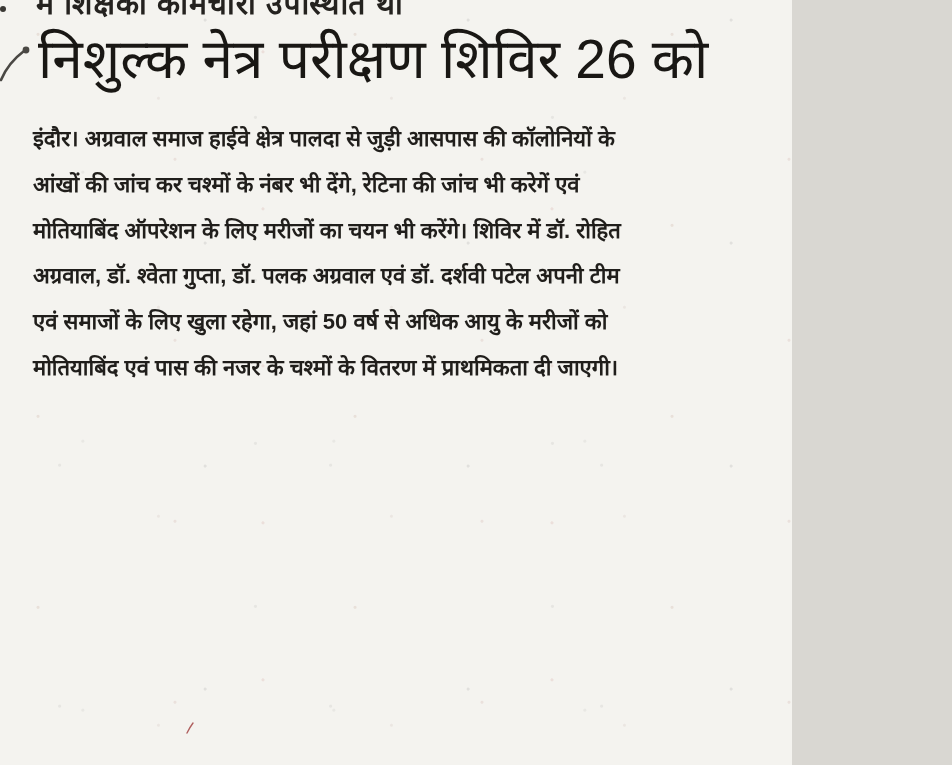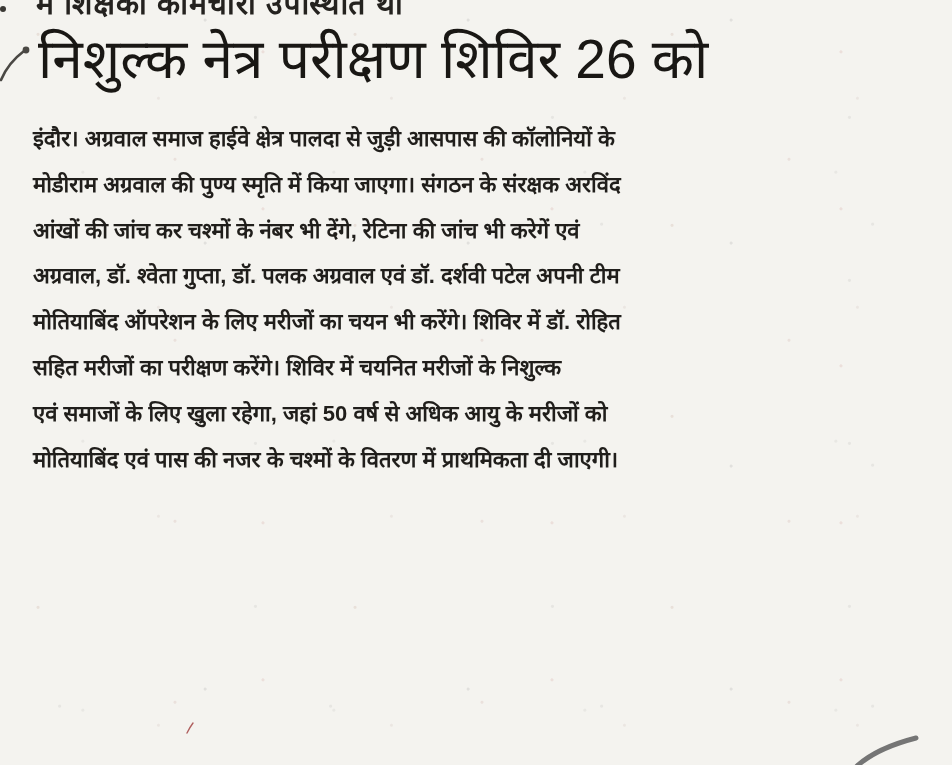--- a/index.html
+++ b/index.html
@@ -3,37 +3,38 @@
 <meta charset="utf-8">
 <style>
   html, body {
     margin: 0;
     padding: 0;
     background: #d9d7d2;
     font-family: "Liberation Sans", "DejaVu Sans", sans-serif;
   }
   .page {
     position: relative;
-    width: 952px;
+    width: 760px;
     height: 765px;
     overflow: hidden;
     background-color: #f4f3ef;
     
     background-image:
       radial-gradient(circle at 12% 18%, rgba(180,140,120,0.18) 0 1px, transparent 2px),
       radial-gradient(circle at 78% 9%,  rgba(150,150,150,0.20) 0 1px, transparent 2px),
       radial-gradient(circle at 91% 33%, rgba(190,120,110,0.16) 0 1px, transparent 2px),
       radial-gradient(circle at 33% 64%, rgba(160,160,160,0.14) 0 1px, transparent 2px),
       radial-gradient(circle at 57% 88%, rgba(180,130,120,0.16) 0 1px, transparent 2px),
       radial-gradient(circle at 22% 93%, rgba(150,150,150,0.15) 0 1px, transparent 2px),
       radial-gradient(circle at 68% 47%, rgba(170,140,130,0.12) 0 1px, transparent 2px),
       radial-gradient(circle at 86% 72%, rgba(150,150,150,0.15) 0 1px, transparent 2px);
     background-size: 317px 191px, 263px 223px, 289px 157px, 251px 269px,
                      307px 181px, 271px 241px, 233px 209px, 297px 163px;
     color: #1d1b19;
+    padding-left: 32px;
   }
 
   
   .crop-top {
     position: absolute;
     top: 0; left: 36px;
     width: 880px;
     height: 19px;
     overflow: hidden;
   }
@@ -88,25 +89,23 @@
 <div class="page">
 
   <div class="crop-top">
     <span>में शिक्षकों कामचोरी उपस्थिति थी</span>
   </div>
 
   <h1 class="headline">निशुल्क नेत्र परीक्षण शिविर 26 को</h1>
 
   <div class="body-text">
     <div class="body-line">इंदौर। अग्रवाल समाज हाईवे क्षेत्र पालदा से जुड़ी आसपास की कॉलोनियों के</div>
-    <div class="body-line">मोडीराम अग्रवाल की पुण्य स्मृति में किया जाएगा। संगठन के संरक्षक अरविंद</div>
     <div class="body-line">आंखों की जांच कर चश्मों के नंबर भी देंगे, रेटिना की जांच भी करेगें एवं</div>
+    <div class="body-line">मोतियाबिंद ऑपरेशन के लिए मरीजों का चयन भी करेंगे। शिविर में डॉ. रोहित</div>
     <div class="body-line">अग्रवाल, डॉ. श्वेता गुप्ता, डॉ. पलक अग्रवाल एवं डॉ. दर्शवी पटेल अपनी टीम</div>
-    <div class="body-line">मोतियाबिंद ऑपरेशन के लिए मरीजों का चयन भी करेंगे। शिविर में डॉ. रोहित</div>
-    <div class="body-line">सहित मरीजों का परीक्षण करेंगे। शिविर में चयनित मरीजों के निशुल्क</div>
     <div class="body-line">एवं समाजों के लिए खुला रहेगा, जहां 50 वर्ष से अधिक आयु के मरीजों को</div>
     <div class="body-line">मोतियाबिंद एवं पास की नजर के चश्मों के वितरण में प्राथमिकता दी जाएगी।</div>
   </div>
 
   <svg class="ink-marks" viewBox="0 0 952 765" xmlns="http://www.w3.org/2000/svg">
 
     <g>
       <circle cx="3" cy="9" r="3" fill="#3a3834"></circle>
       <path d="M1,80 Q8,63 24,51" fill="none" stroke="#4a4844" stroke-width="2.6" stroke-linecap="round"></path>
       <circle cx="26" cy="50" r="3.4" fill="#4a4844"></circle>

